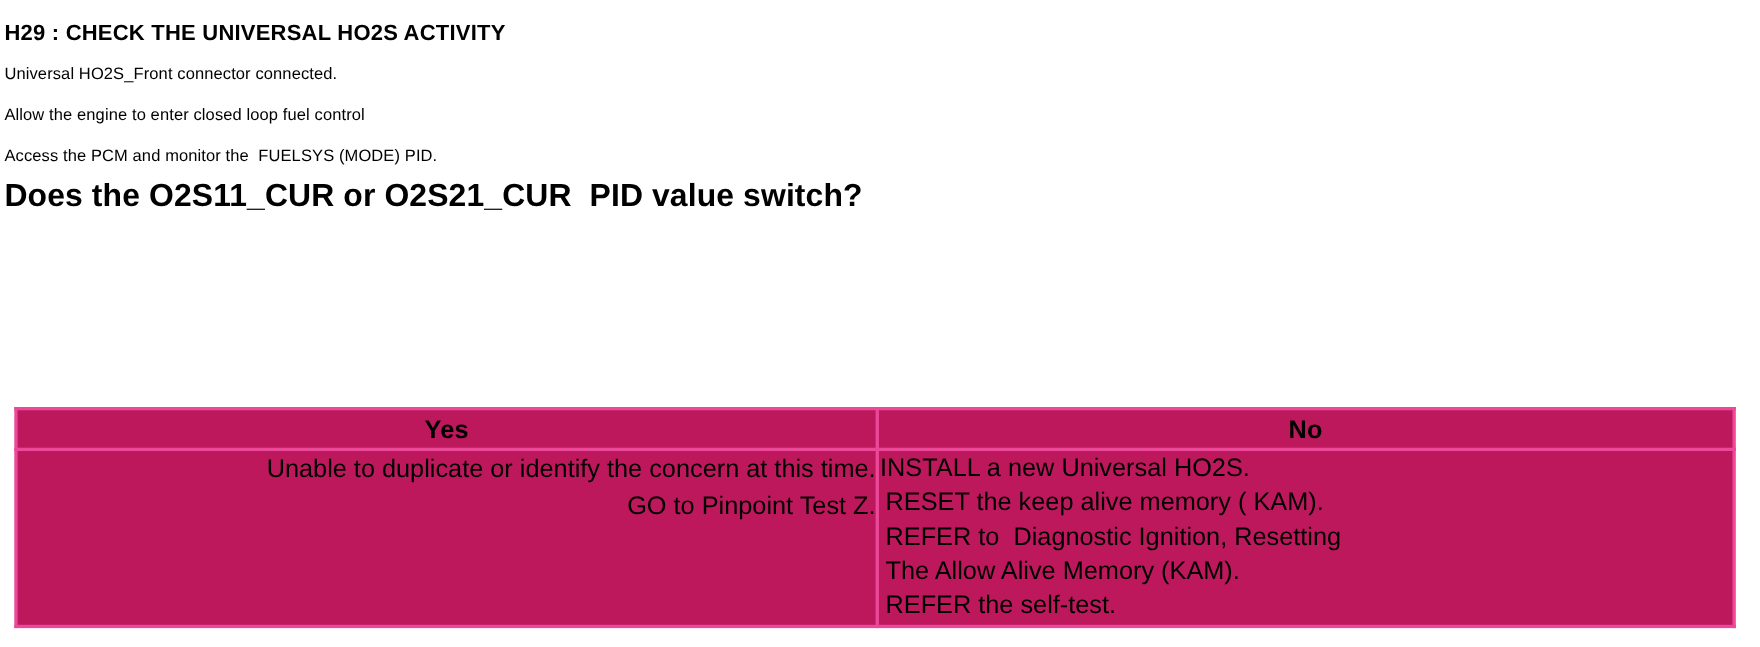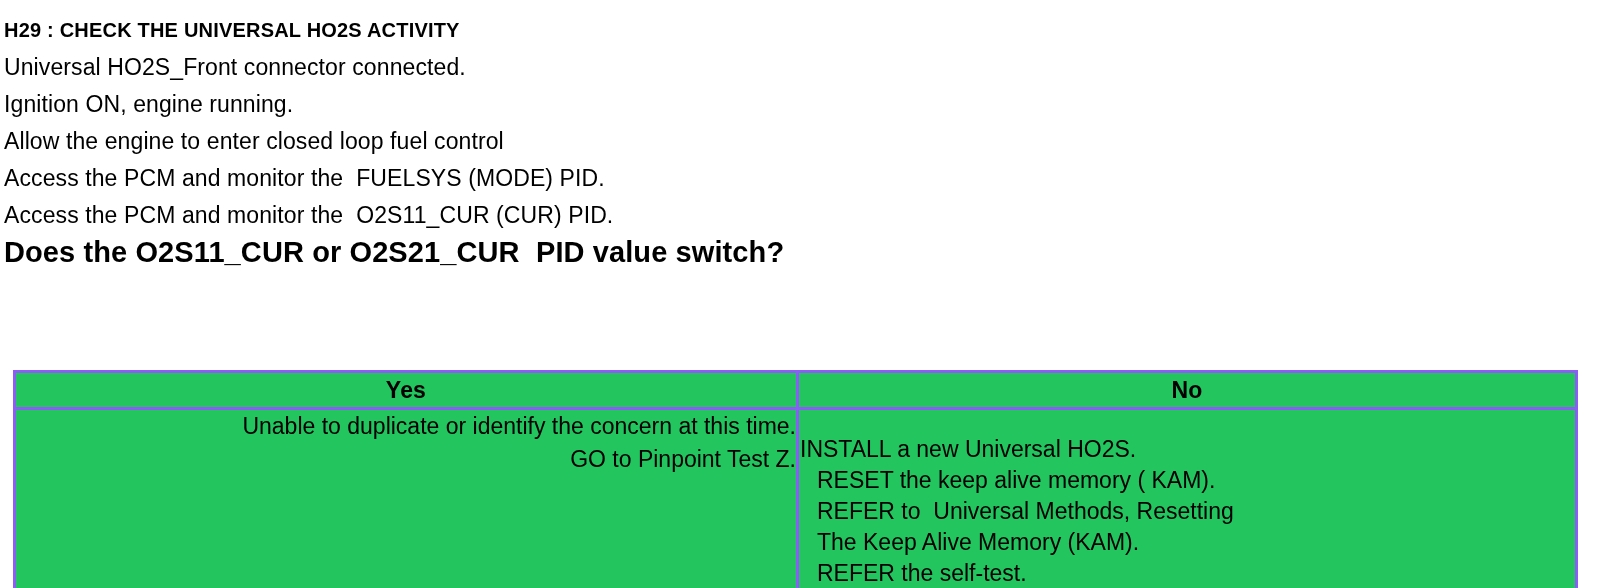--- a/index.html
+++ b/index.html
@@ -27,21 +27,21 @@
 
   
   .steps {
     position: absolute;
     left: 4px;
     top: 14px;
     width: 1560px;
   }
 
   .step-line {
-    font-size: 23px;
+    font-size: 15px;
     line-height: 37px;
     height: 37px;
     white-space: pre;
     letter-spacing: 0.1px;
     color: #000;
   }
 
   .step-line.heading {
     font-size: 20px;
     font-weight: bold;
@@ -61,24 +61,24 @@
     position: absolute;
     left: 13px;
     top: 370px;
     width: 1565px;
     border-collapse: collapse;
     table-layout: fixed;
   }
 
   .decision-table td,
   .decision-table th {
-    border: 3px solid #8b5cf6;
+    border: 3px solid #ec4899;
     padding: 0;
     vertical-align: top;
-    background: #22c55e;
+    background: #be185d;
   }
 
   .decision-table th {
     height: 34px;
     font-size: 23px;
     font-weight: bold;
     text-align: center;
     vertical-align: middle;
     letter-spacing: 0.2px;
   }
@@ -102,40 +102,37 @@
   .cell-no {
     height: 158px;
     vertical-align: top;
     padding: 3px 0 0 2px;
   }
 
   .cell-no .line {
     font-size: 23px;
     line-height: 31px;
     white-space: pre;
-    padding-left: 18px;
+    padding-left: 6px;
   }
 
   .cell-no .line.first {
     padding-left: 1px;
-    margin-top: 24px;
   }
 </style>
 </head>
 <body>
 
 <div class="page">
 
   <div class="steps">
     <div class="step-line heading">H29 : CHECK THE UNIVERSAL HO2S ACTIVITY</div>
     <div class="step-line">Universal HO2S_Front connector connected.</div>
-    <div class="step-line">Ignition ON, engine running.</div>
     <div class="step-line">Allow the engine to enter closed loop fuel control</div>
     <div class="step-line">Access the PCM and monitor the  FUELSYS (MODE) PID.</div>
-    <div class="step-line">Access the PCM and monitor the  O2S11_CUR (CUR) PID.</div>
     <div class="step-line question">Does the O2S11_CUR or O2S21_CUR  PID value switch?</div>
   </div>
 
   <table class="decision-table">
     <colgroup>
       <col class="col-yes">
       <col class="col-no">
     </colgroup>
     <thead>
       <tr>
@@ -145,21 +142,21 @@
     </thead>
     <tbody>
       <tr>
         <td class="cell-yes">
           <div class="line">Unable to duplicate or identify the concern at this time.</div>
           <div class="line">GO to Pinpoint Test Z.</div>
         </td>
         <td class="cell-no">
           <div class="line first">INSTALL a new Universal HO2S.</div>
           <div class="line">RESET the keep alive memory ( KAM).</div>
-          <div class="line">REFER to  Universal Methods, Resetting</div>
-          <div class="line">The Keep Alive Memory (KAM).</div>
+          <div class="line">REFER to  Diagnostic Ignition, Resetting</div>
+          <div class="line">The Allow Alive Memory (KAM).</div>
           <div class="line">REFER the self-test.</div>
         </td>
       </tr>
     </tbody>
   </table>
 
 </div>
 
 </body></html>

